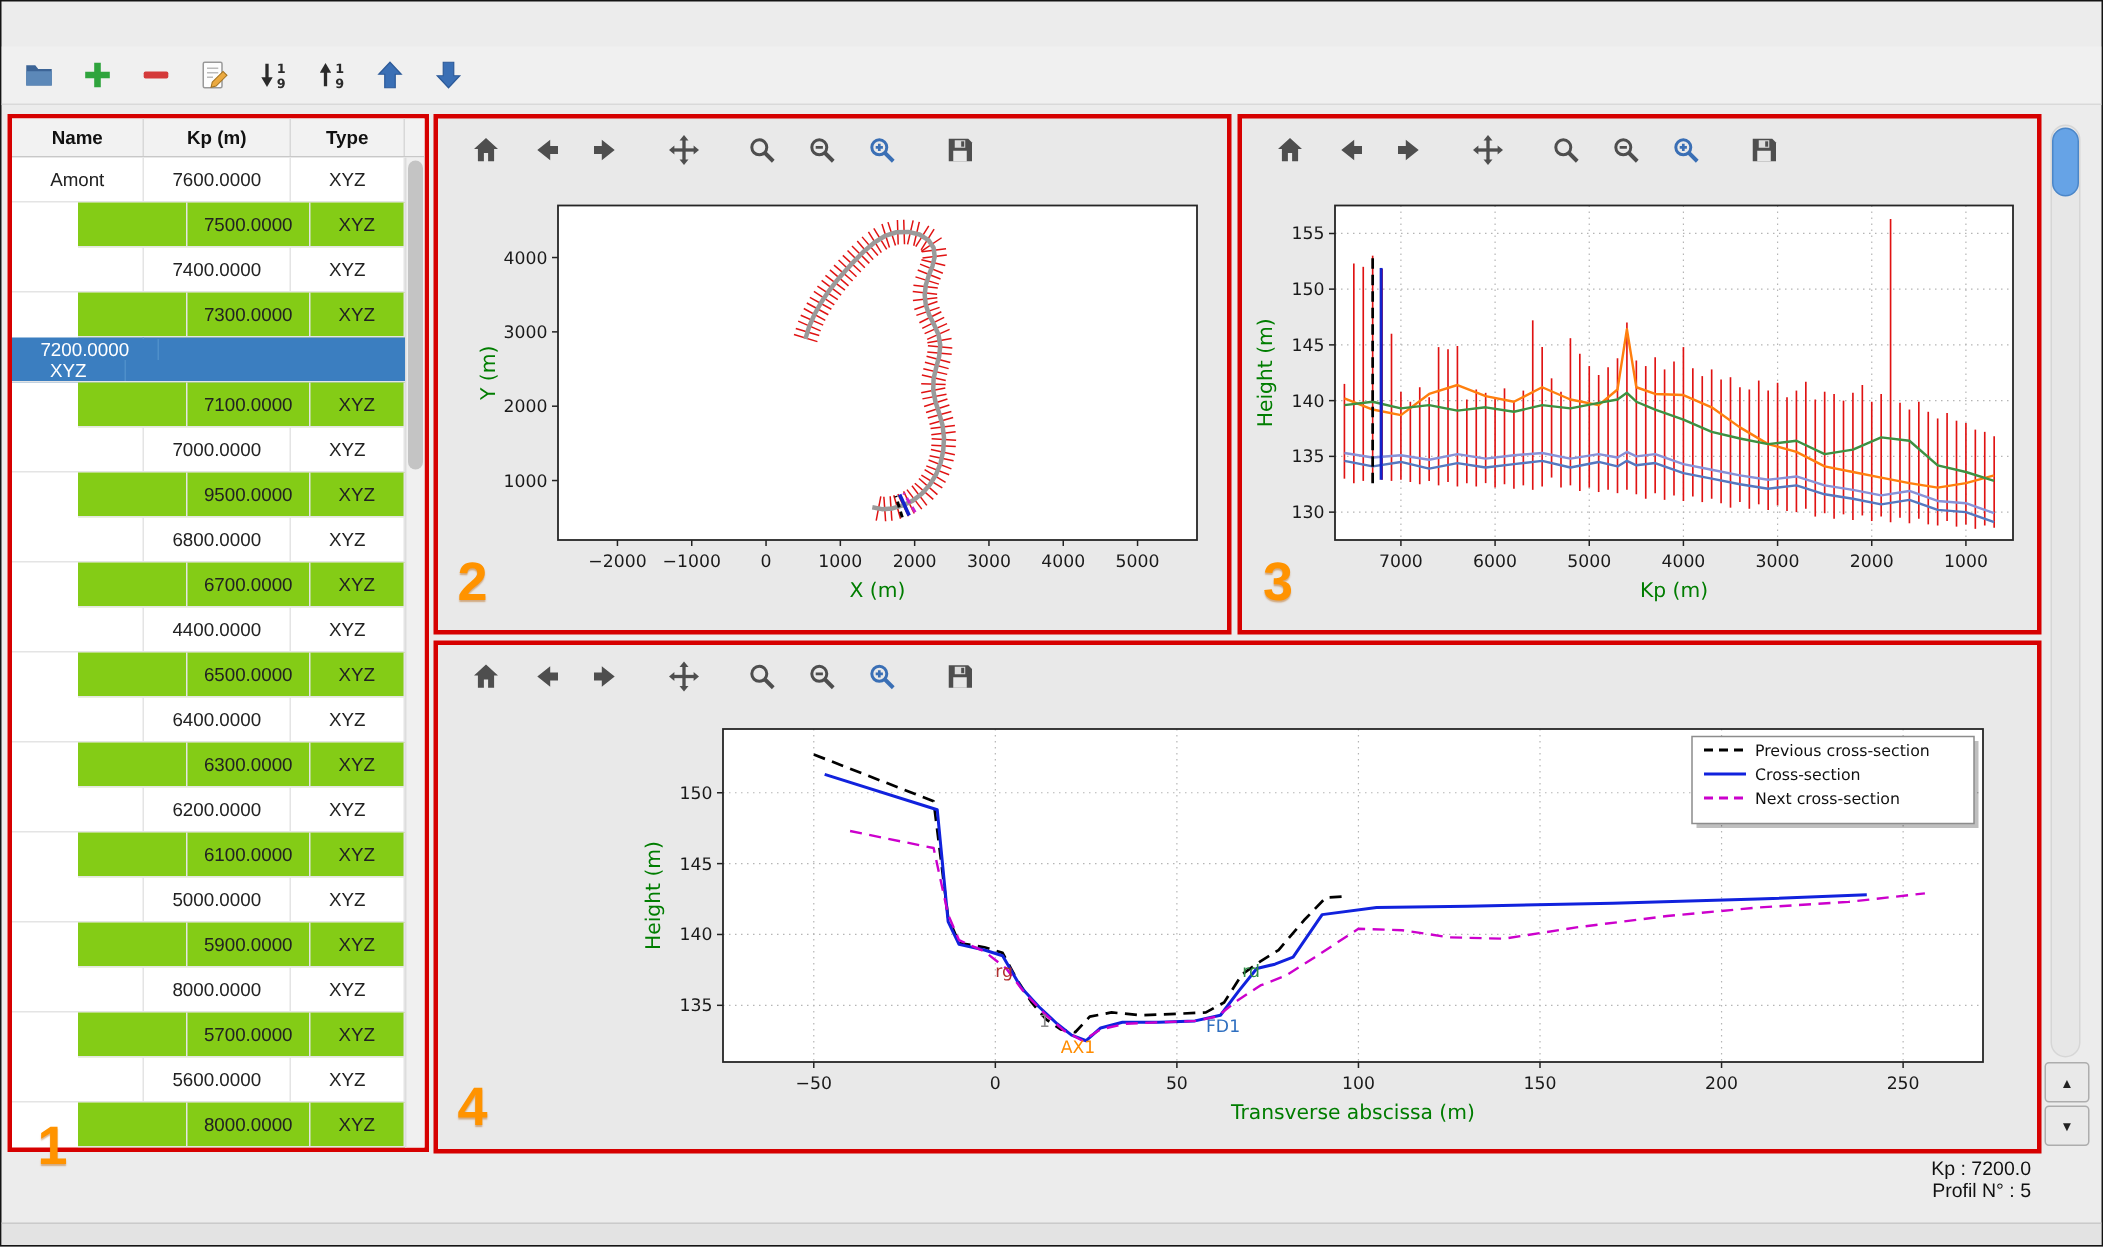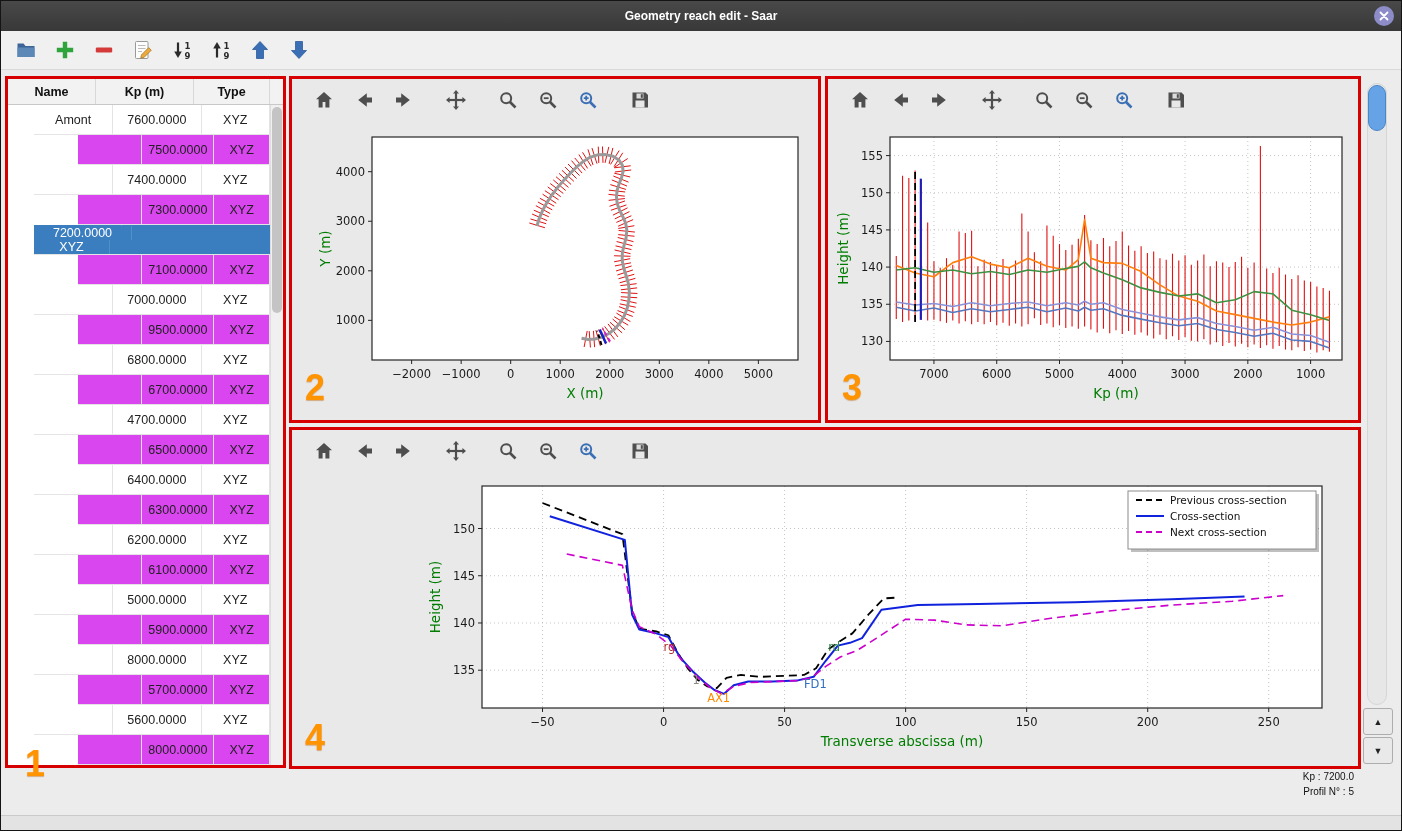--- a/index.html
+++ b/index.html
@@ -19,56 +19,48 @@
   .mpl-toolbar{height:42px;display:flex;align-items:center;gap:16px;padding-left:20px;}
   .mpl-btn{width:24px;height:24px;display:flex;align-items:center;justify-content:center;}
   .mpl-btn svg{width:22px;height:22px;display:block;}
   .mpl-gap{margin-left:12px;}
   .chart{position:relative;margin-left:2px;}
   .chart svg{display:block;}
   svg text{font-family:"DejaVu Sans","Liberation Sans",sans-serif;}
   .thead{display:flex;height:26px;background:#f2f2f2;border-bottom:1px solid #c8c8c8;font-weight:bold;font-size:12.5px;color:#111;}
   .th{display:flex;align-items:center;justify-content:center;border-right:1px solid #d8d8d8;height:100%;}
   .c0{width:88px;}.c1{width:98px;}.c2{width:76px;}
-  .tbody{position:absolute;top:26px;left:0;bottom:0;width:262px;overflow:hidden;padding-left:26px;}
+  .tbody{position:absolute;top:26px;left:0;bottom:0;width:262px;overflow:hidden;}
   .tr{display:flex;height:30px;border-bottom:1px solid #e4e4e4;font-size:12.5px;color:#222;background:#ffffff;}
-  .tr.alt{background:#d946ef;margin-left:44px;}
+  .tr.alt{background:#84cc16;margin-left:44px;}
   .td{display:flex;align-items:center;justify-content:center;border-right:1px solid #e4e4e4;height:100%;}
   .tr.selected{background:#3b7ec0;flex-direction:column;}
   .tr.selected .td{color:#ffffff;border-right-color:#4f8fca;}
   .tscroll{position:absolute;top:26px;right:0;bottom:0;width:13px;background:#f0f0f0;border-left:1px solid #dddddd;}
   .tthumb{position:absolute;left:1px;width:10px;top:2px;height:206px;background:#c4c4c4;border-radius:5px;}
   .num{position:absolute;font-size:36px;font-weight:bold;color:#ff9300;text-shadow:0 1px 1px rgba(180,90,0,.45);z-index:5;}
   #num1{left:24px;top:742px;}
   #num2{left:304px;top:366px;}
   #num3{left:841px;top:366px;}
   #num4{left:304px;top:716px;}
-  .kp-label,.profil-label{position:absolute;right:47px;font-size:10px;color:#111;}
+  .kp-label,.profil-label{position:absolute;right:47px;font-size:13px;color:#111;}
   .kp-label{top:770px;}
   .profil-label{top:785px;}
   .v-track{position:absolute;right:14px;top:82px;width:20px;height:622px;background:#e7e7e7;border:1px solid #d6d6d6;border-radius:10px;}
   .v-thumb{position:absolute;right:15px;top:84px;width:18px;height:46px;background:#66a3e6;border:1px solid #4b86c8;border-radius:9px;}
   .spin{position:absolute;left:1362px;width:30px;height:27px;background:#e9e9e9;border:1px solid #adadad;border-radius:3px;display:flex;align-items:center;justify-content:center;font-size:9px;color:#222;}
   #spin-up{top:707px;}
   #spin-down{top:736px;}
   .statusbar{position:absolute;left:0;bottom:0;width:100%;height:15px;background:#e3e3e3;border-top:1px solid #cacaca;}
 </style>
 </head>
 <body>
 
 <div id="window">
 
-  <div class="titlebar">
-    <span class="title">Geometry reach edit - Saar</span>
-    <div class="close-btn">
-      <svg viewBox="0 0 10 10" width="10" height="10">
-          <path d="M1.5 1.5l7 7M8.5 1.5l-7 7" stroke="#ffffff" stroke-width="1.8" stroke-linecap="round"></path>
-        </svg>
-    </div>
-  </div>
 
   <div class="main-toolbar">
     <div class="tb-btn">
       <svg viewBox="0 0 22 22">
           <path d="M2.5 4.5h6l2 2.5h9v11h-17z" fill="#3c6496"></path>
           <path d="M2.5 8.5h17v9.5h-17z" fill="#5c88b8"></path>
         </svg>
     </div>
     <div class="tb-btn">
       <svg viewBox="0 0 22 22">
@@ -167,21 +159,21 @@
           <div class="td c1">6800.0000</div>
           <div class="td c2">XYZ</div>
         </div>
         <div class="tr alt">
           <div class="td c0"></div>
           <div class="td c1">6700.0000</div>
           <div class="td c2">XYZ</div>
         </div>
         <div class="tr">
           <div class="td c0"></div>
-          <div class="td c1">4700.0000</div>
+          <div class="td c1">4400.0000</div>
           <div class="td c2">XYZ</div>
         </div>
         <div class="tr alt">
           <div class="td c0"></div>
           <div class="td c1">6500.0000</div>
           <div class="td c2">XYZ</div>
         </div>
         <div class="tr">
           <div class="td c0"></div>
           <div class="td c1">6400.0000</div>

